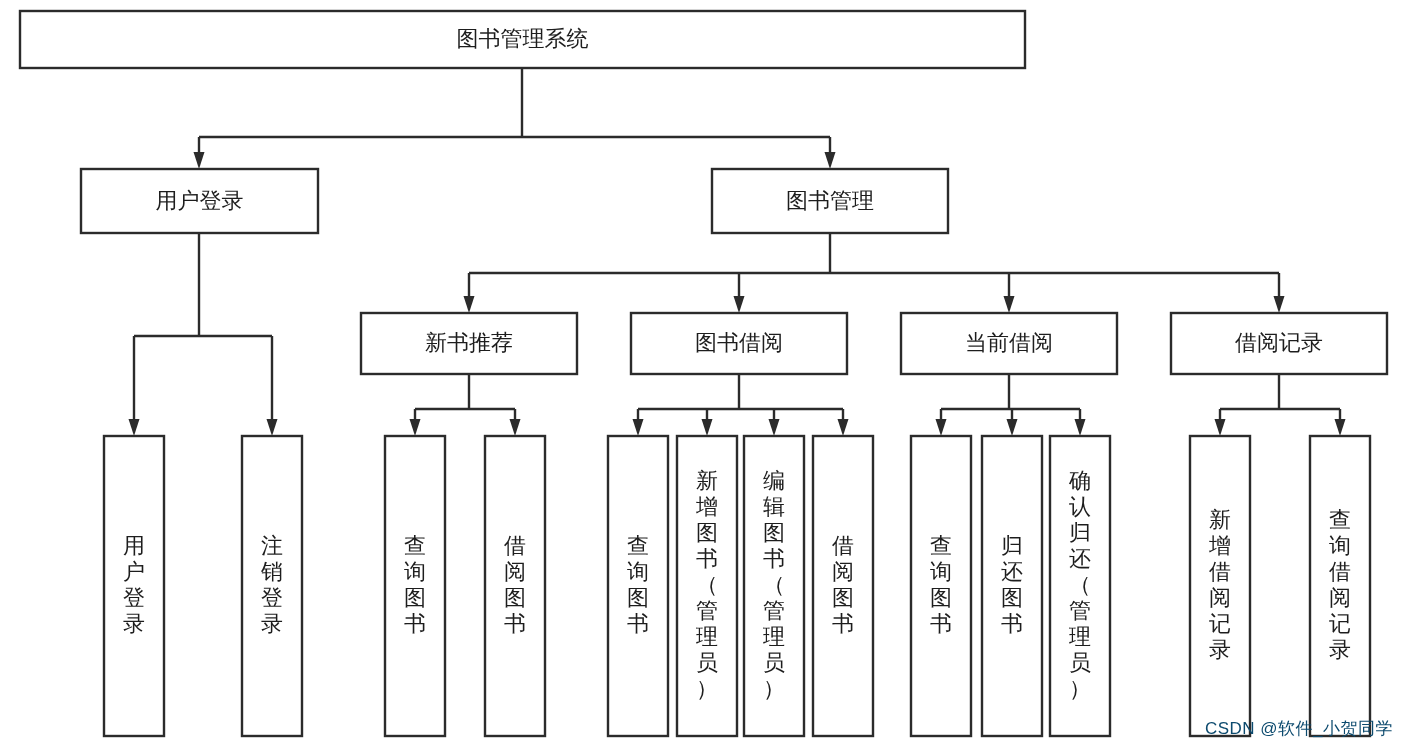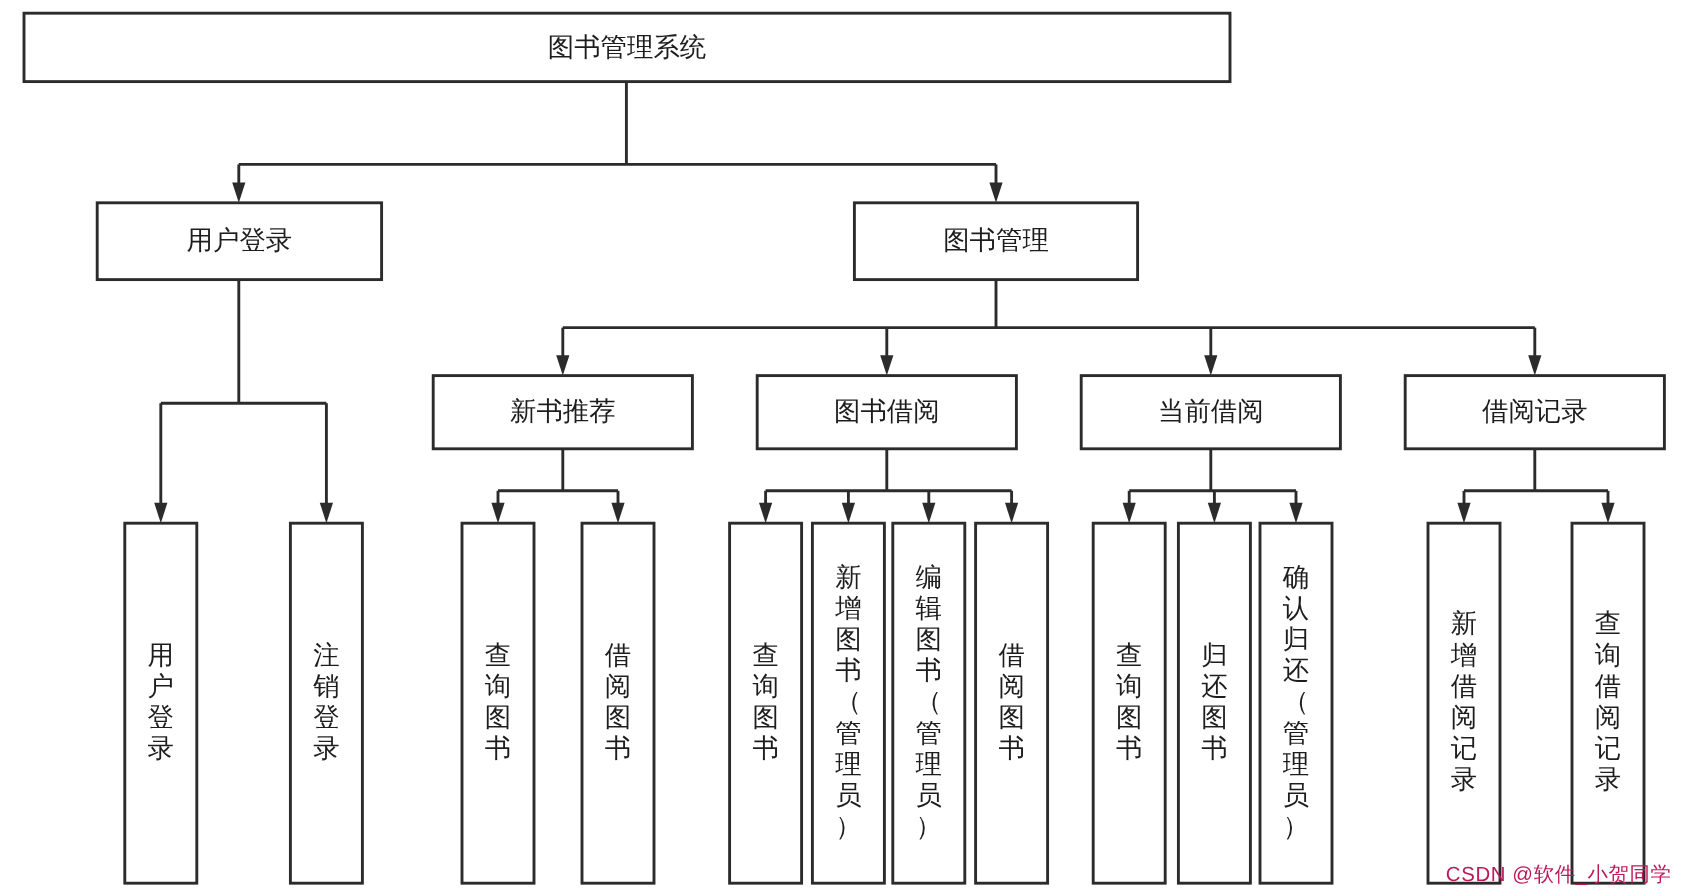--- a/index.html
+++ b/index.html
@@ -41,21 +41,21 @@
   .arrow-head {
     fill: #2b2b2b;
     stroke: none;
   }
   .watermark {
     position: absolute;
     right: 12px;
     bottom: 7px;
     font-family: "Liberation Sans", "DejaVu Sans", sans-serif;
     font-size: 17px;
-    color: #be185d;
+    color: #0c4a6e;
     letter-spacing: 0.5px;
     white-space: nowrap;
     pointer-events: none;
   }
 </style>
 </head>
 <body>
 
 <svg id="chart-root" viewBox="0 0 1405 747" xmlns="http://www.w3.org/2000/svg">
   <g id="edge-layer">

